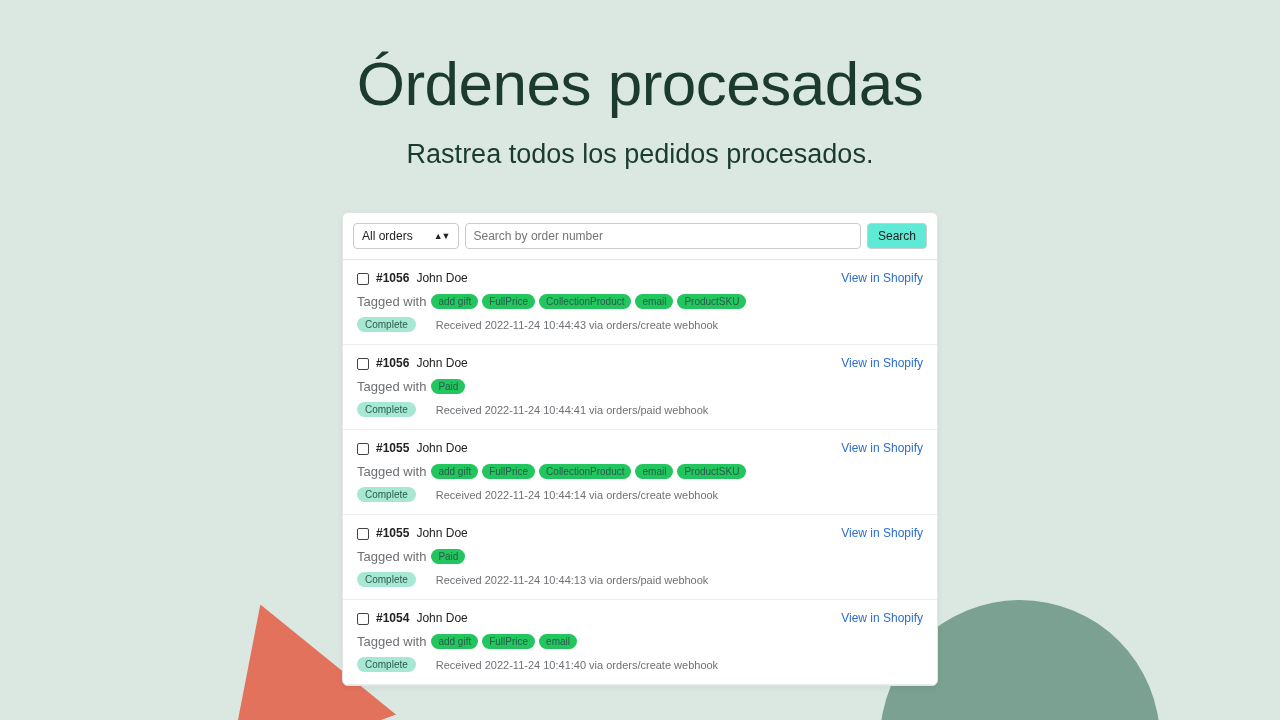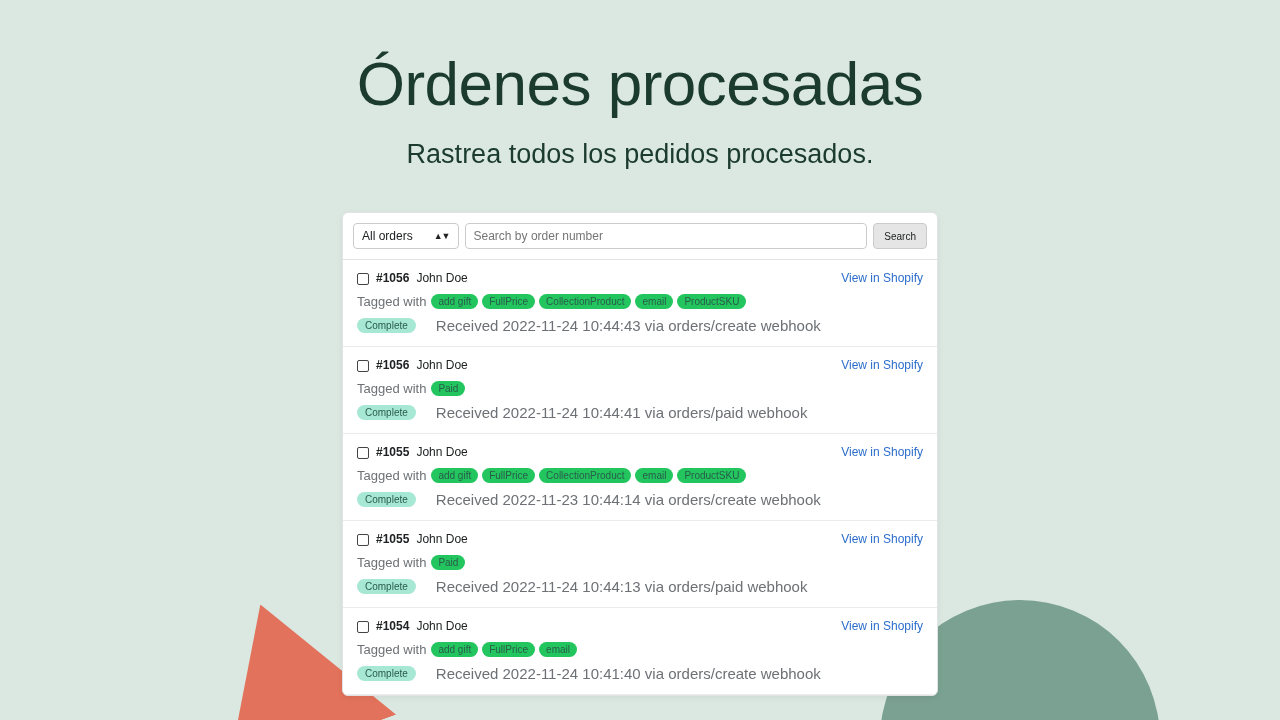--- a/index.html
+++ b/index.html
@@ -58,24 +58,24 @@
   flex: 1;
   border: 1px solid #c9cccf;
   border-radius: 4px;
   padding: 5px 8px;
   font-size: 12px;
   color: #6d7175;
   outline: none;
 }
 .search-btn {
   border: 1px solid #c9cccf;
-  background: #e5e5e5;
+  background: #5eead4;
   border-radius: 4px;
   padding: 4px 10px;
-  font-size: 10px;
+  font-size: 12px;
   color: #202223;
   font-weight: 500;
   cursor: pointer;
 }
 .order-list { }
 .order-item {
   padding: 11px 14px 12px 14px;
   border-bottom: 1px solid #ebeced;
 }
 .order-head {
@@ -117,21 +117,21 @@
   align-items: center;
   gap: 7px;
 }
 .status-pill {
   font-size: 10px;
   padding: 2px 8px;
   border-radius: 9px;
   background: #a7e8d4;
   color: #2a5c4a;
 }
-.received { font-size: 15px; color: #6d7175; padding-left: 13px; }
+.received { font-size: 11px; color: #6d7175; padding-left: 13px; }
 
 
 .circle-deco {
   position: absolute;
   right: 120px;
   bottom: -160px;
   width: 280px;
   height: 280px;
   border-radius: 50%;
   background: #7aa191;
@@ -217,21 +217,21 @@
         <div class="tags-row">
           <span class="tag-prefix">Tagged with</span>
           <span class="tag">add gift</span>
           <span class="tag">FullPrice</span>
           <span class="tag">CollectionProduct</span>
           <span class="tag">email</span>
           <span class="tag">ProductSKU</span>
         </div>
         <div class="status-row">
           <span class="status-pill">Complete</span>
-          <span class="received">Received 2022-11-23 10:44:14 via orders/create webhook</span>
+          <span class="received">Received 2022-11-24 10:44:14 via orders/create webhook</span>
         </div>
       </div>
       <div class="order-item">
         <div class="order-head">
           <div class="checkbox"></div>
           <span class="order-num">#1055</span>
           <span class="order-name">John Doe</span>
           <div class="spacer"></div>
           <a class="view-link">View in Shopify</a>
         </div>

